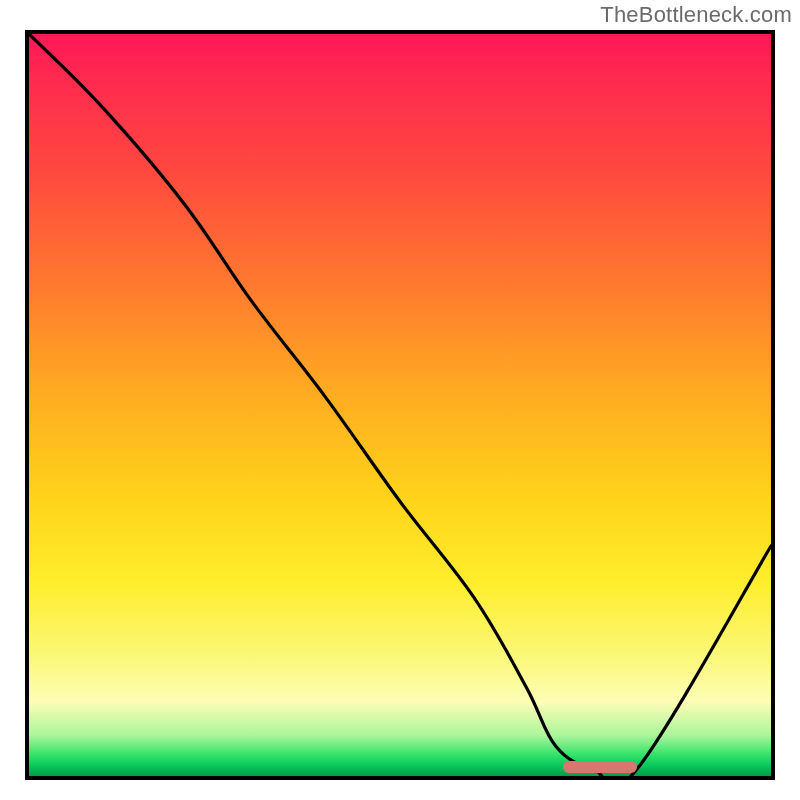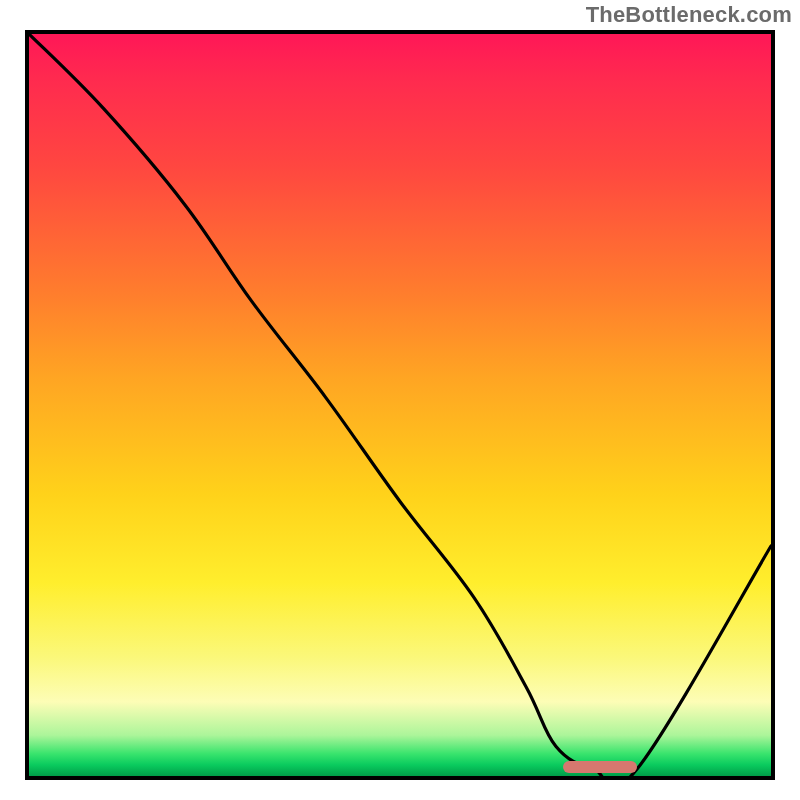--- a/index.html
+++ b/index.html
@@ -14,21 +14,21 @@
   .wrap {
     position: relative;
     width: 800px;
     height: 800px;
   }
   .watermark {
     position: absolute;
     top: 2px;
     right: 8px;
     font-size: 22px;
-    font-weight: 700;
+    font-weight: 400;
     color: #6b6b6b;
     letter-spacing: 0.2px;
     z-index: 10;
     margin-left: 30px;
   }
   .plot-frame {
     position: absolute;
     left: 25px;
     top: 30px;
     width: 750px;

